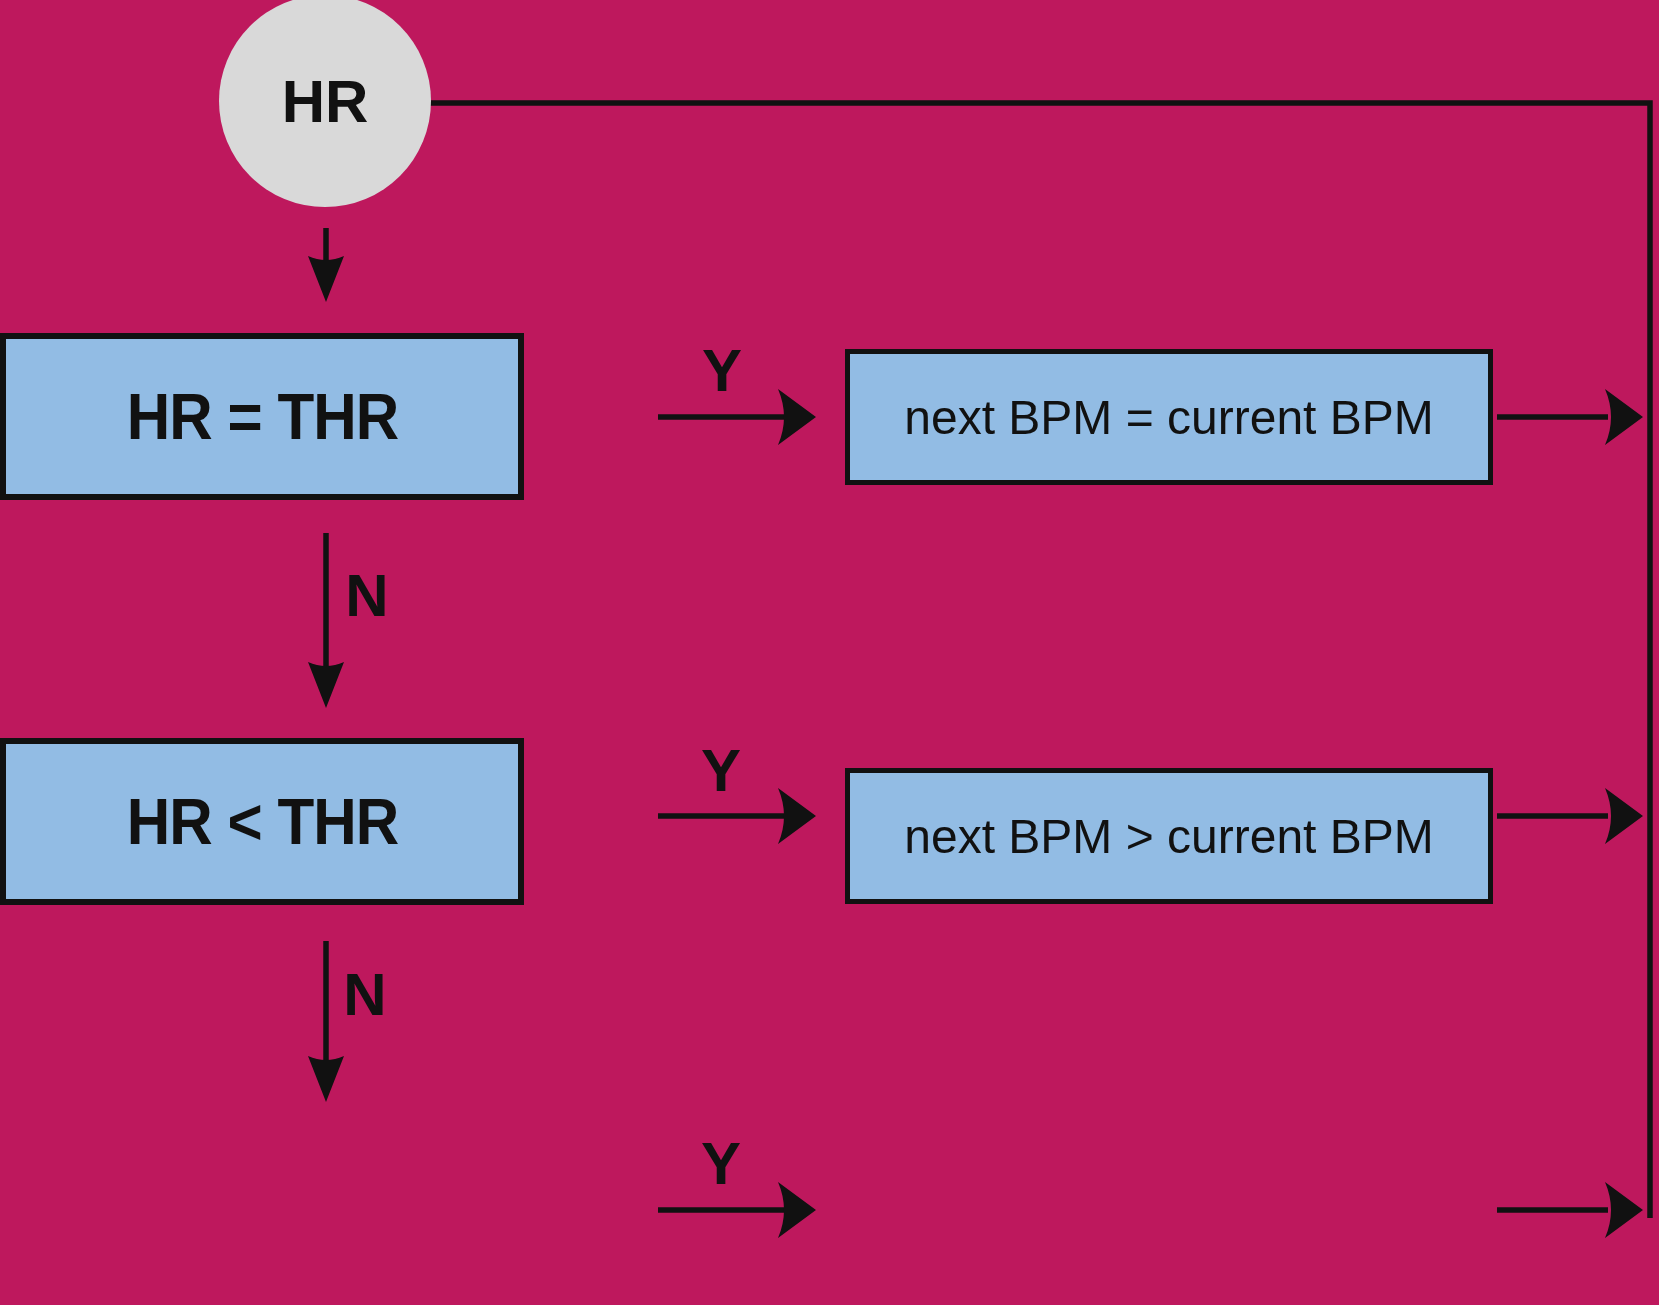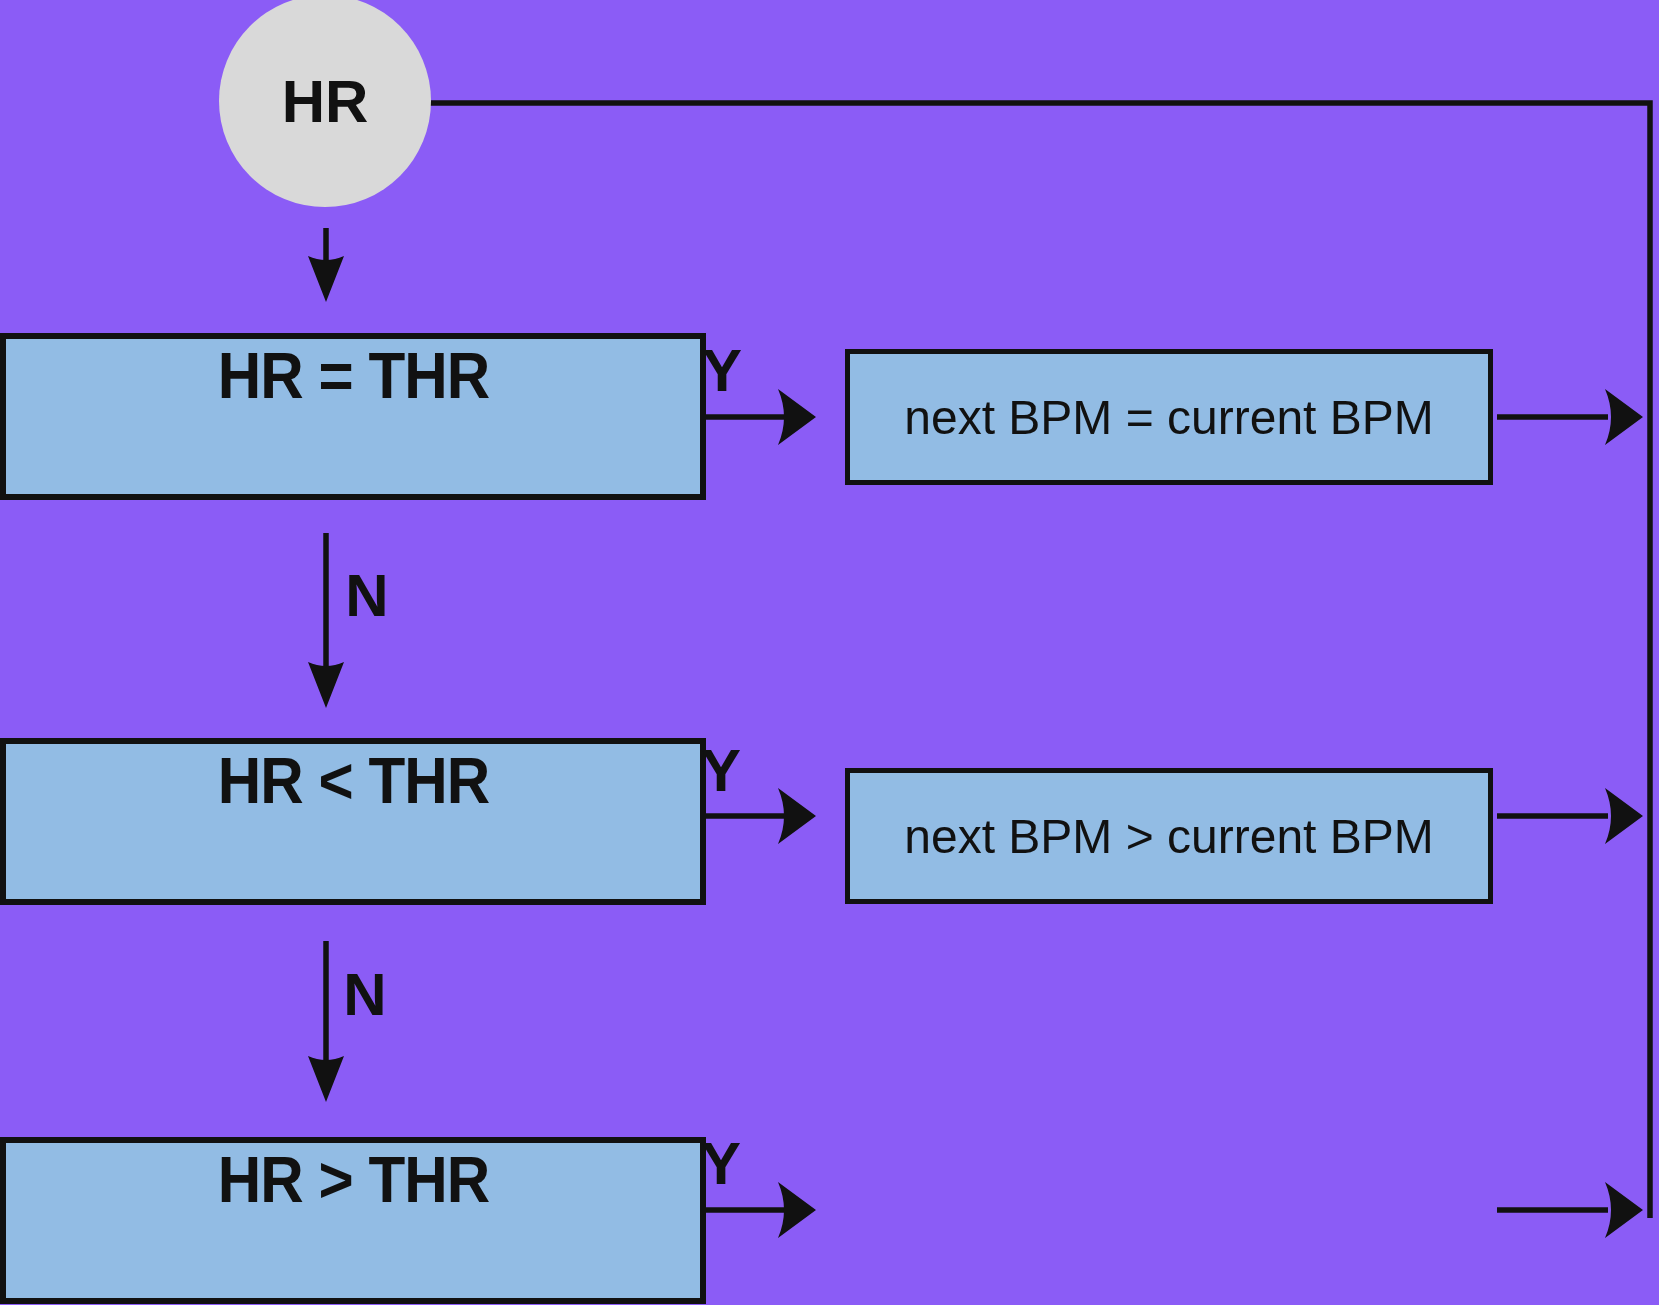--- a/index.html
+++ b/index.html
@@ -6,21 +6,21 @@
     --blue:#92bce4;
     --gray:#d9d9d9;
     --line:#111111;
     --text:#111111;
   }
   html,body{margin:0;padding:0;background:#ffffff;}
   .canvas{
     position:relative;
     width:1659px;
     height:1305px;
-    background:#8b5cf6;
+    background:#be185d;
     overflow:hidden;
     font-family:"Liberation Sans", sans-serif;
     color:var(--text);
   }
   .connectors{
     position:absolute;
     left:0;top:0;
     width:1659px;height:1305px;
   }
   .start-node{
@@ -30,25 +30,25 @@
     border-radius:50%;
     background:var(--gray);
     display:flex;align-items:center;justify-content:center;
   }
   .start-node span{
     font-size:60px;font-weight:bold;letter-spacing:0px;
   }
   .cond-box{
     position:absolute;
     left:0;
-    width:706px;height:167px;
+    width:524px;height:167px;
     box-sizing:border-box;
     background:var(--blue);
     border:6px solid var(--line);
-    display:flex;justify-content:center;
+    display:flex;align-items:center;justify-content:center;
   }
   .cond-box span{
     font-size:64px;font-weight:bold;
     letter-spacing:-1px;
     transform:scaleX(0.94);
     white-space:nowrap;
   }
   .result-box{
     position:absolute;
     left:845px;
@@ -123,18 +123,15 @@
 
   <div class="cond-box" style="top:738px">
     <span>HR &lt; THR</span>
   </div>
   <div class="edge-label" style="left:721px;top:771px">Y</div>
   <div class="result-box" style="top:768px">
     <span>next BPM &gt; current BPM</span>
   </div>
   <div class="edge-label" style="left:365px;top:995px">N</div>
 
-  <div class="cond-box" style="top:1137px">
-    <span>HR &gt; THR</span>
-  </div>
   <div class="edge-label" style="left:721px;top:1164px">Y</div>
 
 </div>
 
 </body></html>

